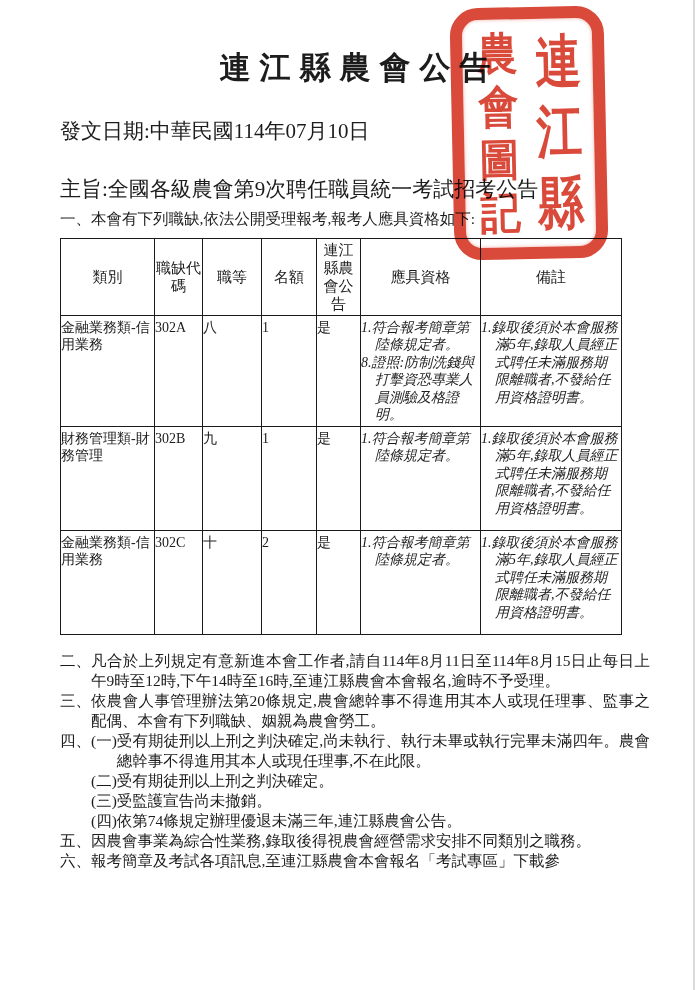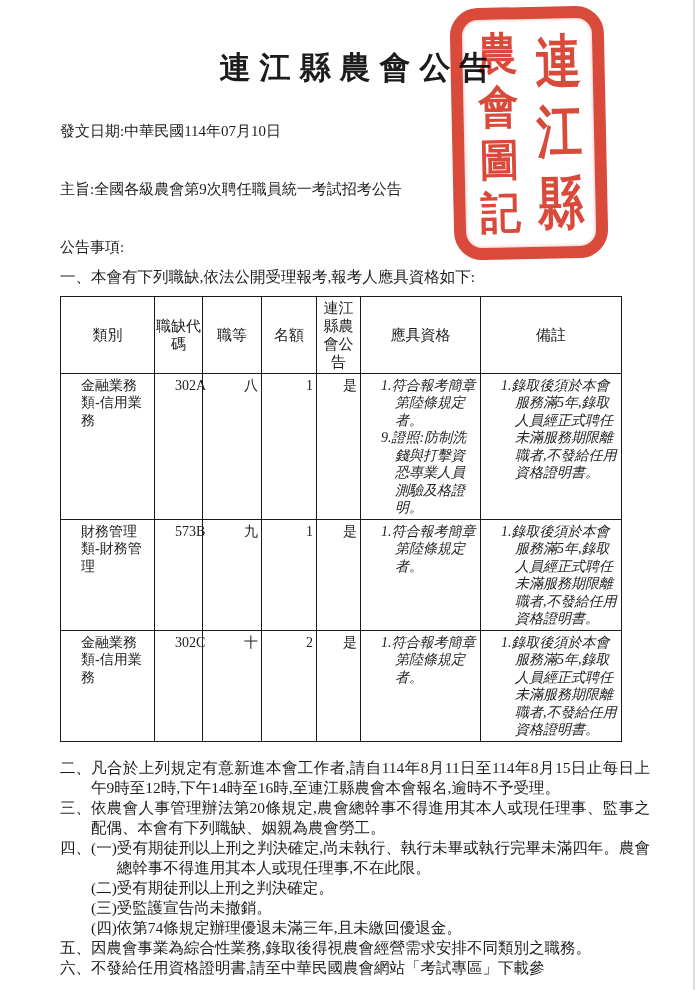--- a/index.html
+++ b/index.html
@@ -8,40 +8,40 @@
     background:#ffffff; color:#1c1c1c;
     font-family:"Liberation Serif","DejaVu Serif",serif;
   }
   .content { padding:50px 50px 0 60px; position:relative; z-index:1; }
 
   .title {
     margin:0 0 10px 0; text-align:center;
     font-size:31px; font-weight:700; letter-spacing:9px; text-indent:9px;
     line-height:1.15;
   }
-  .meta div { font-size:15px; line-height:26px;margin-top:32px; }
+  .meta div { font-size:21px; line-height:26px;margin-top:32px; }
 
   .item-one { display:flex; font-size:15.5px; line-height:20px; margin-top:7px; }
   .lab { flex:none; white-space:nowrap; }
   .txt { flex:1; text-align:justify; }
 
   table.vacancy {
     border-collapse:collapse; table-layout:fixed; width:561px; margin-top:9px;
   }
   table.vacancy th, table.vacancy td { border:1.7px solid #1b1b1b; }
   table.vacancy th {
     font-weight:normal; font-size:15px; line-height:18px;
     text-align:center; vertical-align:middle; padding:2px 1px;
   }
   table.vacancy thead tr { height:57px; }
   table.vacancy td {
     font-size:14px; line-height:17.5px; vertical-align:top;
-    padding:3px 3px 2px 20px;
-  }
-  td.c { text-align:right; padding-top:4px; }
+    padding:3px 3px 2px 0;
+  }
+  td.c { text-align:left; padding-top:4px; }
   td.brk { word-break:break-all; }
   .hang { padding-left:14px; text-indent:-14px;font-style:italic; }
 
   .items { margin-top:16px; font-size:15.5px; line-height:20px; }
   .ann-item { display:flex; align-items:flex-start; }
   .sub-item { display:flex; align-items:flex-start; }
 
   
   .seal {
     position:absolute; left:452px; top:7px; z-index:5; pointer-events:none;
@@ -84,21 +84,20 @@
       </div>
   </div>
 
   <div class="content">
 
     <h1 class="title">連江縣農會公告</h1>
 
     <div class="meta">
       <div>發文日期:中華民國114年07月10日</div>
       <div>主旨:全國各級農會第9次聘任職員統一考試招考公告</div>
-      <div>公告事項:</div>
     </div>
 
     <div class="item-one">
       <span class="lab">一、</span>
       <div class="txt">本會有下列職缺,依法公開受理報考,報考人應具資格如下:</div>
     </div>
 
     <table class="vacancy">
       <colgroup>
         <col style="width:94px">
@@ -122,29 +121,29 @@
       </thead>
       <tbody>
           <tr style="height: 108px;">
             <td class="brk">金融業務類-信用業務</td>
             <td class="c">302A</td>
             <td class="c">八</td>
             <td class="c">1</td>
             <td class="c">是</td>
             <td>
               <div class="hang">1.符合報考簡章第陸條規定者。</div>
-              <div class="hang">9.證照:防制洗錢與打擊資恐專業人員測驗及格證明。</div>
+              <div class="hang">8.證照:防制洗錢與打擊資恐專業人員測驗及格證明。</div>
             </td>
             <td>
               <div class="hang">1.錄取後須於本會服務滿5年,錄取人員經正式聘任未滿服務期限離職者,不發給任用資格證明書。</div>
             </td>
           </tr>
           <tr style="height: 104px;">
             <td class="brk">財務管理類-財務管理</td>
-            <td class="c">573B</td>
+            <td class="c">302B</td>
             <td class="c">九</td>
             <td class="c">1</td>
             <td class="c">是</td>
             <td>
               <div class="hang">1.符合報考簡章第陸條規定者。</div>
             </td>
             <td>
               <div class="hang">1.錄取後須於本會服務滿5年,錄取人員經正式聘任未滿服務期限離職者,不發給任用資格證明書。</div>
             </td>
           </tr>
@@ -187,32 +186,32 @@
             <div class="sub-item">
               <span class="lab">(二)</span>
               <div class="txt">受有期徒刑以上刑之判決確定。</div>
             </div>
             <div class="sub-item">
               <span class="lab">(三)</span>
               <div class="txt">受監護宣告尚未撤銷。</div>
             </div>
             <div class="sub-item">
               <span class="lab">(四)</span>
-              <div class="txt">依第74條規定辦理優退未滿三年,且未繳回優退金。</div>
+              <div class="txt">依第74條規定辦理優退未滿三年,連江縣農會公告。</div>
             </div>
           </div>
         </div>
         <div class="ann-item">
           <span class="lab">五、</span>
           <div class="txt">
             <div>因農會事業為綜合性業務,錄取後得視農會經營需求安排不同類別之職務。</div>
           </div>
         </div>
         <div class="ann-item">
           <span class="lab">六、</span>
           <div class="txt">
-            <div>不發給任用資格證明書,請至中華民國農會網站「考試專區」下載參</div>
+            <div>報考簡章及考試各項訊息,至連江縣農會本會報名「考試專區」下載參</div>
           </div>
         </div>
       </div>
 
   </div>
 </div>
 
 </body></html>

